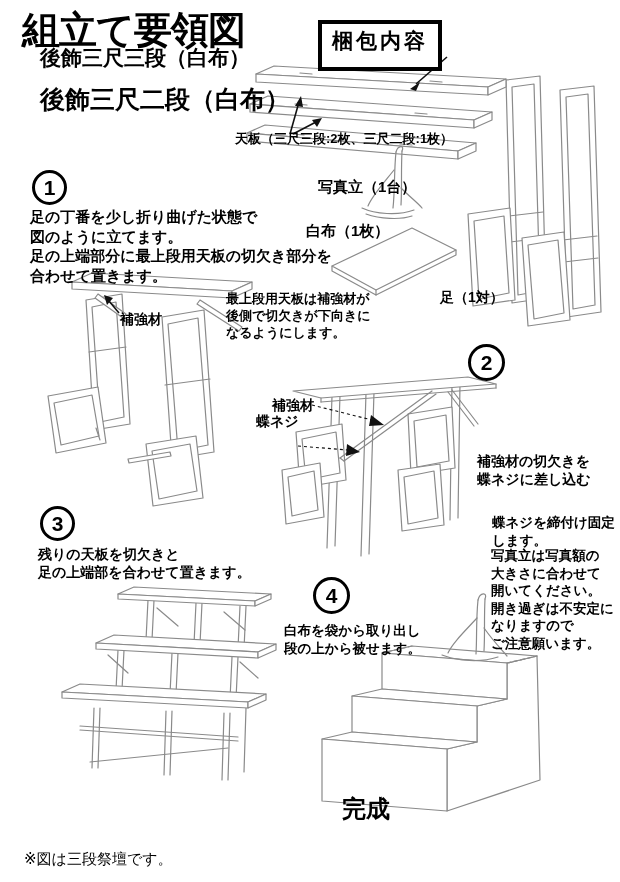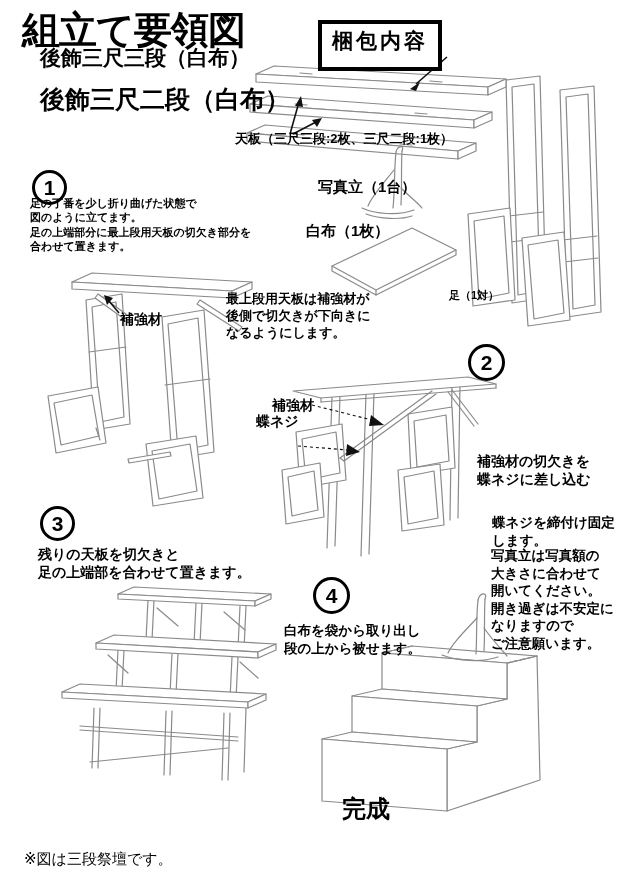--- a/index.html
+++ b/index.html
@@ -230,24 +230,24 @@
   </svg>
 
   <div class="lbl" style="left:22px;top:6px;font-size:38px;letter-spacing:-1px;">組立て要領図</div>
   <div class="lbl" style="left:40px;top:44px;font-size:21px;">後飾三尺三段（白布）</div>
   <div class="lbl" style="left:40px;top:83px;font-size:25px;">後飾三尺二段（白布）</div>
 
   <div class="box" style="left:318px;top:20px;">梱包内容</div>
   <div class="lbl" style="left:196px;top:131px;font-size:13px;margin-left:39px;">天板（三尺三段:2枚、三尺二段:1枚）</div>
   <div class="lbl" style="left:318px;top:177px;font-size:15px;">写真立（1台）</div>
   <div class="lbl" style="left:306px;top:221px;font-size:15px;">白布（1枚）</div>
-  <div class="lbl" style="left:449px;top:288px;font-size:11px;text-align:right;">足（1対）</div>
+  <div class="lbl" style="left:440px;top:288px;font-size:14px;text-align:right;">足（1対）</div>
 
   <div class="circle" style="left:32px;top:170px;">1</div>
-  <div class="lbl" style="left:30px;top:196px;font-size:11px;">足の丁番を少し折り曲げた状態で
+  <div class="lbl" style="left:30px;top:207px;font-size:15px;">足の丁番を少し折り曲げた状態で
 図のように立てます。
 足の上端部分に最上段用天板の切欠き部分を
 合わせて置きます。</div>
   <div class="lbl" style="left:120px;top:310px;font-size:14px;">補強材</div>
   <div class="lbl" style="left:226px;top:291px;font-size:13px;">最上段用天板は補強材が
 後側で切欠きが下向きに
 なるようにします。</div>
 
   <div class="circle" style="left:468px;top:344px;width:31px;height:31px;">2</div>
   <div class="lbl" style="left:272px;top:396px;font-size:14px;">補強材</div>

